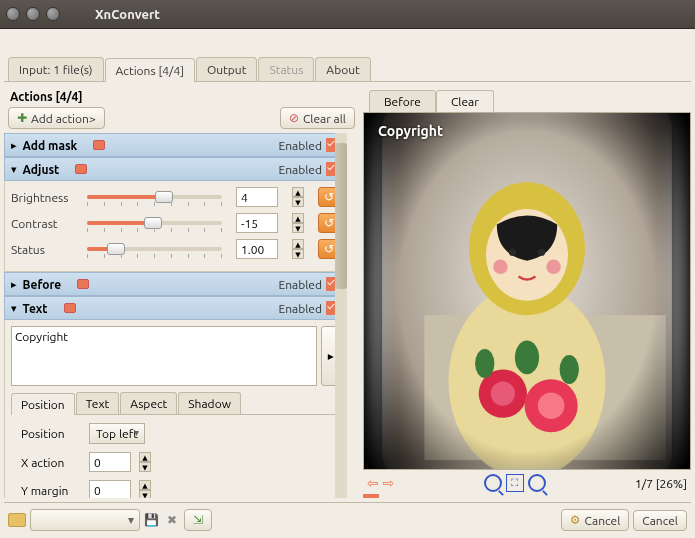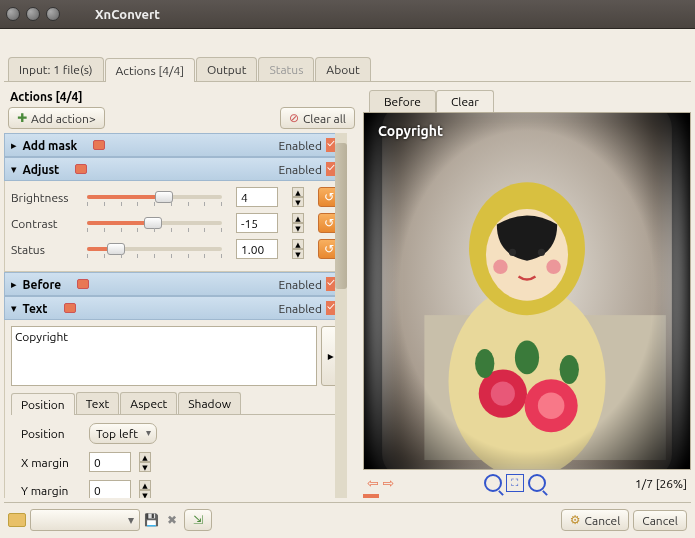--- a/index.html
+++ b/index.html
@@ -61,21 +61,21 @@
 .text-area { width: 100%; height: 60px; border: 1px solid #b8b09a; resize: none; padding: 3px; background: #fff; }
 .text-row { display: flex; gap: 4px; }
 .insert-btn { width: 20px; height: 60px; display: flex; align-items: center; justify-content: center; background: linear-gradient(to bottom, #fdfbf5, #e8e2d5); border: 1px solid #b8b09a; border-radius: 3px; }
 
 .subtabs { display: flex; border-bottom: 1px solid #c0baa8; margin-top: 6px; }
 .subtab { padding: 4px 9px; border: 1px solid #c0baa8; border-bottom: none; border-radius: 3px 3px 0 0; background: #e8e2d5; margin-right: 1px; }
 .subtab.active { background: #f2ede4; position: relative; top: 1px; }
 
 .form-row { display: flex; align-items: center; gap: 8px; margin-top: 8px; padding-left: 10px; }
 .form-row label { width: 60px; }
-.select { background: linear-gradient(to bottom, #fdfbf5, #e8e2d5); border: 1px solid #b8b09a; padding: 3px 18px 3px 6px; position: relative; border-radius: 7px; }
+.select { background: linear-gradient(to bottom, #fdfbf5, #e8e2d5); border: 1px solid #b8b09a; padding: 3px 6px 3px 6px; position: relative; border-radius: 0; }
 .select::after { content: "▾"; position: absolute; right: 5px; top: 3px; color: #666; font-size: 10px; }
 
 .preview-tabs { display: flex; margin-top: 4px; }
 .preview-tab { padding: 4px 14px; border: 1px solid #c0baa8; border-radius: 3px 3px 0 0; background: #e8e2d5; }
 .preview-tab.active { background: #f2ede4; border-bottom-color: #f2ede4; }
 
 .preview-frame { border: 1px solid #b8b09a; background: #000; flex: 1; position: relative; overflow: hidden; margin-top: -1px; }
 .preview-frame svg { width: 100%; height: 100%; }
 .preview-cr-text { position: absolute; left: 14px; top: 10px; color: #fff; font-size: 14px; font-weight: bold; text-shadow: 0 0 3px #000; }
 
@@ -257,21 +257,21 @@
             <div class="subtab active">Position</div>
             <div class="subtab">Text</div>
             <div class="subtab">Aspect</div>
             <div class="subtab">Shadow</div>
           </div>
           <div class="form-row">
             <label>Position</label>
             <div class="select"><span>Top left</span></div>
           </div>
           <div class="form-row">
-            <label>X margin</label>
+            <label>X action</label>
             <input class="num-input" value="0" style="">
             <div class="spin-btns">
                 <button>▲</button>
                 <button>▼</button>
               </div>
           </div>
           <div class="form-row">
             <label>Y margin</label>
             <input class="num-input" value="0" style="">
             <div class="spin-btns">

